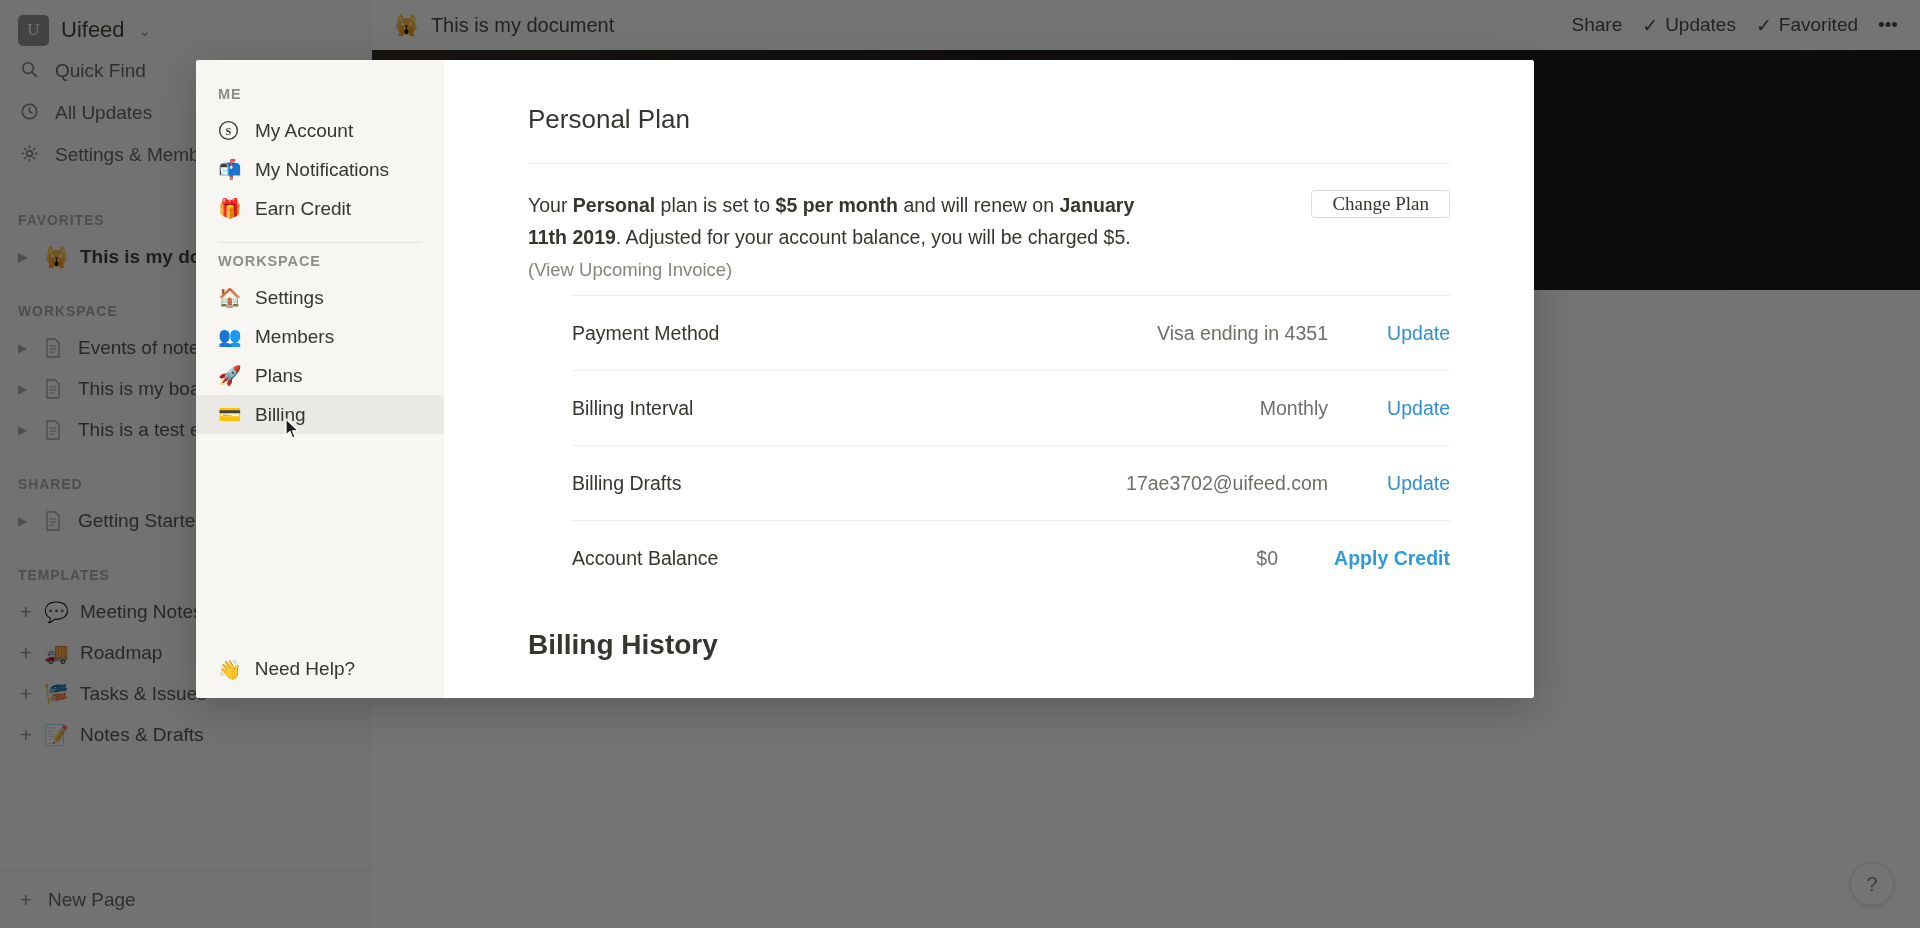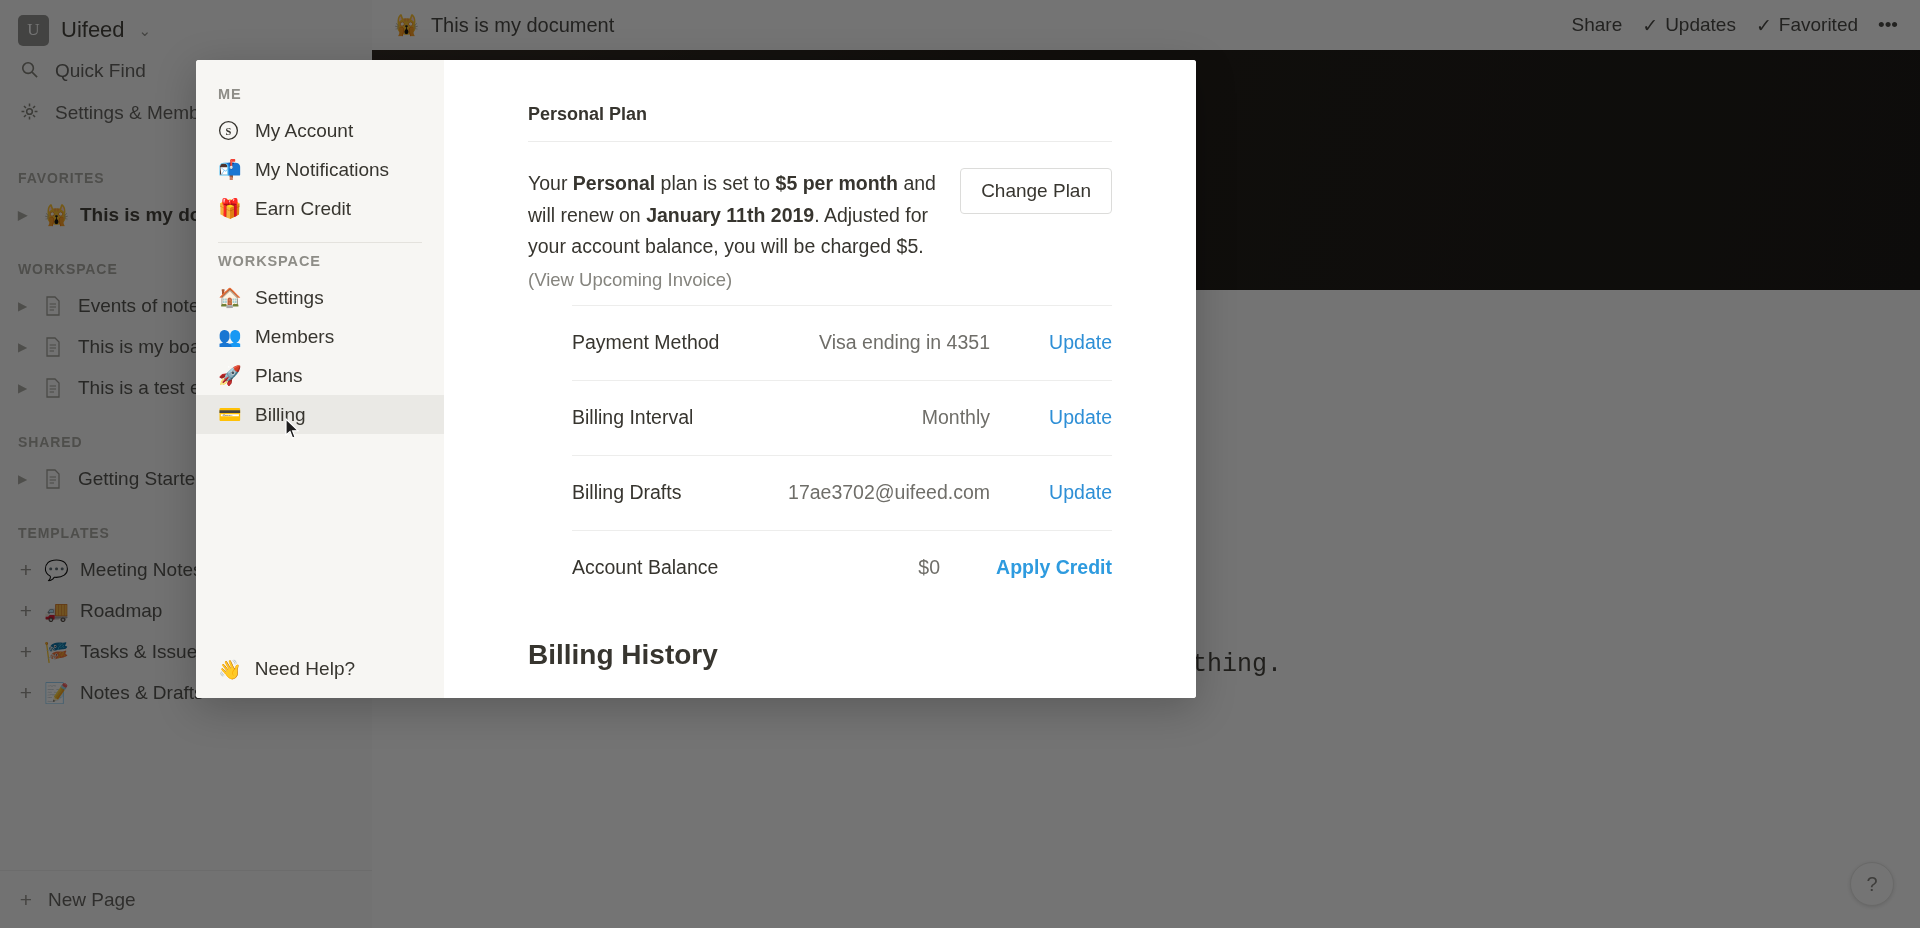--- a/index.html
+++ b/index.html
@@ -111,21 +111,21 @@
   #scrim {
     position: absolute; inset: 0;
     background: rgba(15,15,15,.58);
     z-index: 5;
   }
 
   
   #modal {
     position: absolute;
     left: 196px; top: 60px;
-    width: 1000px; height: 638px;
+    width: 1338px; height: 638px;
     z-index: 10;
     display: flex;
     background: #ffffff;
     box-shadow: 0 10px 40px rgba(0,0,0,.22);
     border-radius: 3px;
     overflow: hidden;
   }
   .m-side {
     width: 248px; flex: 0 0 248px;
     background: #f7f6f3;
@@ -149,33 +149,33 @@
     position: absolute; bottom: 0; left:0; right:0;
     height: 58px; display:flex; align-items:center; gap:13px;
     padding: 0 22px; font-size: 19px; color:#37352f; cursor:pointer;
   }
 
   .m-main {
     flex: 1; padding: 44px 84px 0 84px;
     overflow: hidden;
     background: #fff;
   }
-  .m-title { font-size: 18px; font-weight: 700; color:#37352f; margin-bottom: 16px; }
+  .m-title { font-size: 26px; font-weight: 400; color:#37352f; margin-bottom: 28px; }
   .hr { height: 1px; background: #ececeb; }
 
   .plan-block { display:flex; gap: 24px; padding: 26px 0 10px; align-items:flex-start;}
   .plan-text { font-size: 19.5px; line-height: 1.62; color:#37352f; max-width: 620px;}
   .plan-text b { font-weight: 700; }
   .invoice-link { color:#85847e; font-size:18.5px; display:block; margin-top: 2px; cursor:pointer;}
   .change-btn {
     margin-left:auto; flex: 0 0 auto;
     border: 1px solid #dcdcda; border-radius: 4px;
     background:#fff; color:#37352f; font-size: 19px;
-    padding: 11px 20px; cursor: pointer;
-    font-family: Liberation Sans, sans-serif;
+    padding: 2px 20px; cursor: pointer;
+    font-family: Liberation Serif, serif;
     white-space: nowrap;
   }
 
   .row {
     display:flex; align-items:center;
     height: 75px;
     border-top: 1px solid #ededec;
     font-size: 19.5px;
     margin-left: 44px;
   }
@@ -208,20 +208,29 @@
     <div class="nav-item">
       <span class="ic">
         <svg width="19" height="19" viewBox="0 0 20 20">
             <circle cx="8.5" cy="8.5" r="5.6" fill="none" stroke="#78776f" stroke-width="1.7"></circle>
             <line x1="12.7" y1="12.7" x2="18" y2="18" stroke="#78776f" stroke-width="1.7"></line>
           </svg>
       </span>
       <span>Quick Find</span>
     </div>
 
+    <div class="nav-item">
+      <span class="ic">
+        <svg width="19" height="19" viewBox="0 0 20 20">
+            <circle cx="10" cy="10" r="7.6" fill="none" stroke="#78776f" stroke-width="1.6"></circle>
+            <path d="M10 5.4V10l3.2 2" fill="none" stroke="#78776f" stroke-width="1.6"></path>
+          </svg>
+      </span>
+      <span>All Updates</span>
+    </div>
 
     <div class="nav-item">
       <span class="ic">
         <svg width="19" height="19" viewBox="0 0 20 20">
             <circle cx="10" cy="10" r="3" fill="none" stroke="#78776f" stroke-width="1.6"></circle>
             <g stroke="#78776f" stroke-width="1.6">
               <line x1="10" y1="1.6" x2="10" y2="4.6"></line>
               <line x1="10" y1="15.4" x2="10" y2="18.4"></line>
               <line x1="1.6" y1="10" x2="4.6" y2="10"></line>
               <line x1="15.4" y1="10" x2="18.4" y2="10"></line>

